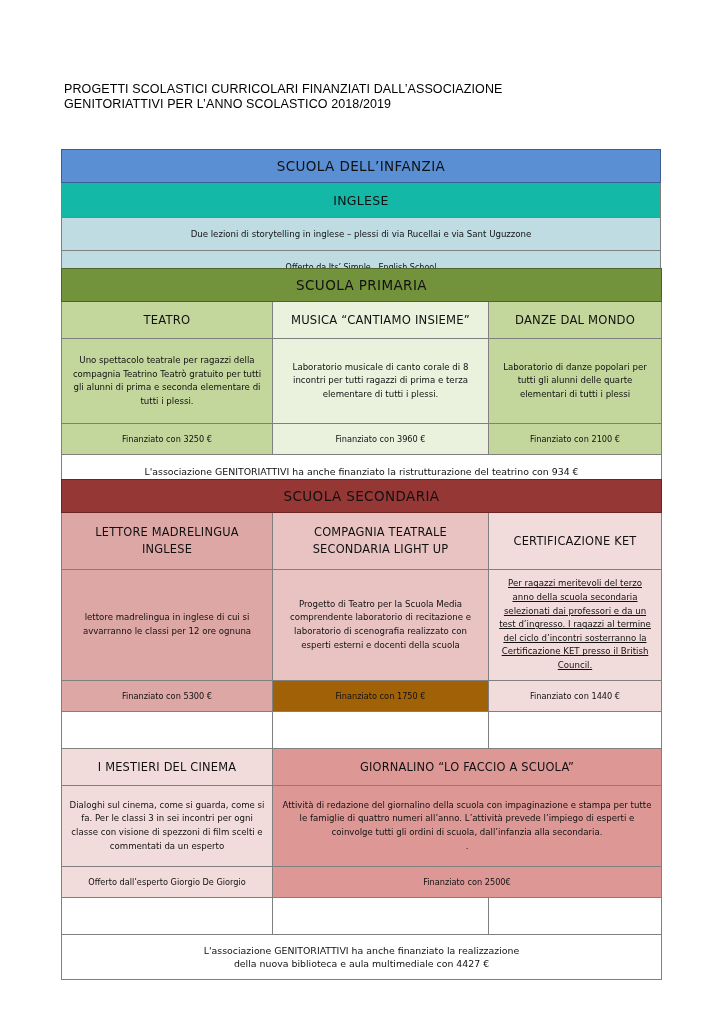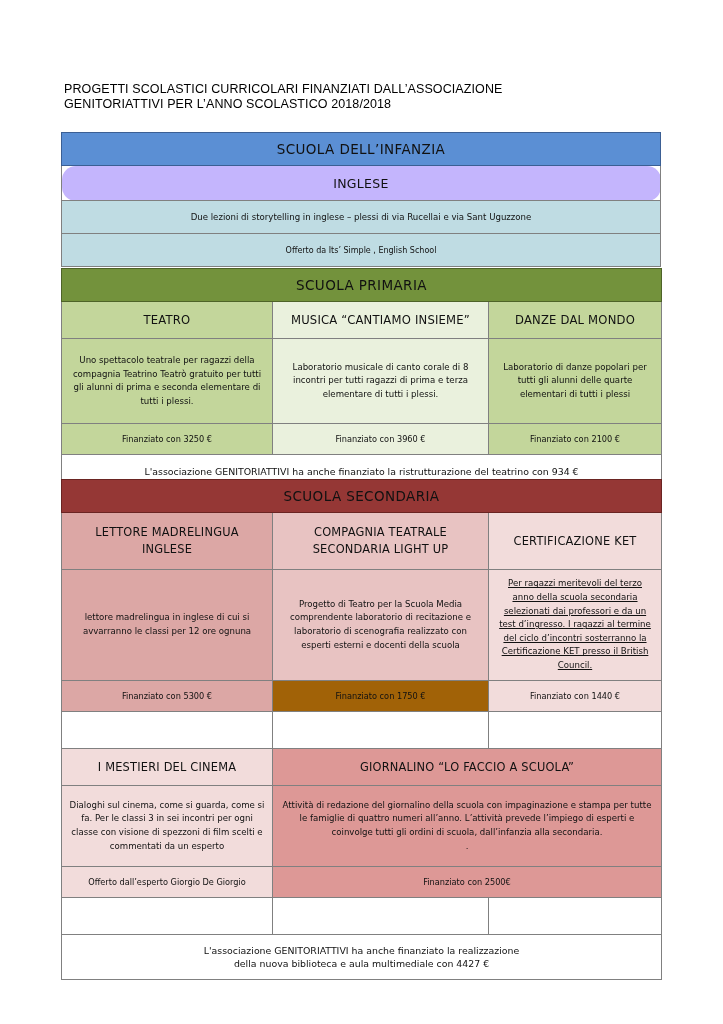--- a/index.html
+++ b/index.html
@@ -57,26 +57,25 @@
     letter-spacing: 0.4px;
     height: 22px;
     font-family: "Liberation Sans", sans-serif;
   }
   .banner.blue   { background: #5b8fd4; border-color: #3b5f94 !important; }
   .banner.green  { background: #73923c; border-color: #4e6328 !important; }
   .banner.red    { background: #953735; border-color: #6a2422 !important; margin-top: 20px; }
 
   
   .inf-title {
-    background: #c4b5fd;
+    background: #14b8a6;
     font-size: 12.5px;
     height: 24px;
     font-family: "Liberation Sans", sans-serif;
     letter-spacing: 0.3px;
-    border-radius: 14px;
   }
   .inf-desc {
     background: #bfdce3;
     font-size: 8.6px;
     height: 22px;
     line-height: 13px;
   }
   .inf-offer {
     background: #bfdce3;
     font-size: 8px;
@@ -176,24 +175,24 @@
     font-family: "Liberation Sans", sans-serif;
   }
 </style>
 </head>
 <body>
 
 <div class="page">
 
   <div class="doc-title">
     <div>PROGETTI SCOLASTICI CURRICOLARI FINANZIATI DALL’ASSOCIAZIONE</div>
-    <div>GENITORIATTIVI PER L’ANNO SCOLASTICO 2018/2018</div>
+    <div>GENITORIATTIVI PER L’ANNO SCOLASTICO 2018/2019</div>
   </div>
 
-  <table class="block" style="top:132px;padding-left:24px;">
+  <table class="block" style="top:149px;padding-left:24px;">
     <tbody>
         <tr>
       <td class="banner blue">SCUOLA DELL’INFANZIA</td>
     </tr>
     <tr>
       <td class="inf-title">INGLESE</td>
     </tr>
     <tr>
       <td class="inf-desc">Due lezioni di storytelling in inglese – plessi di via Rucellai e via Sant Uguzzone</td>
     </tr>

